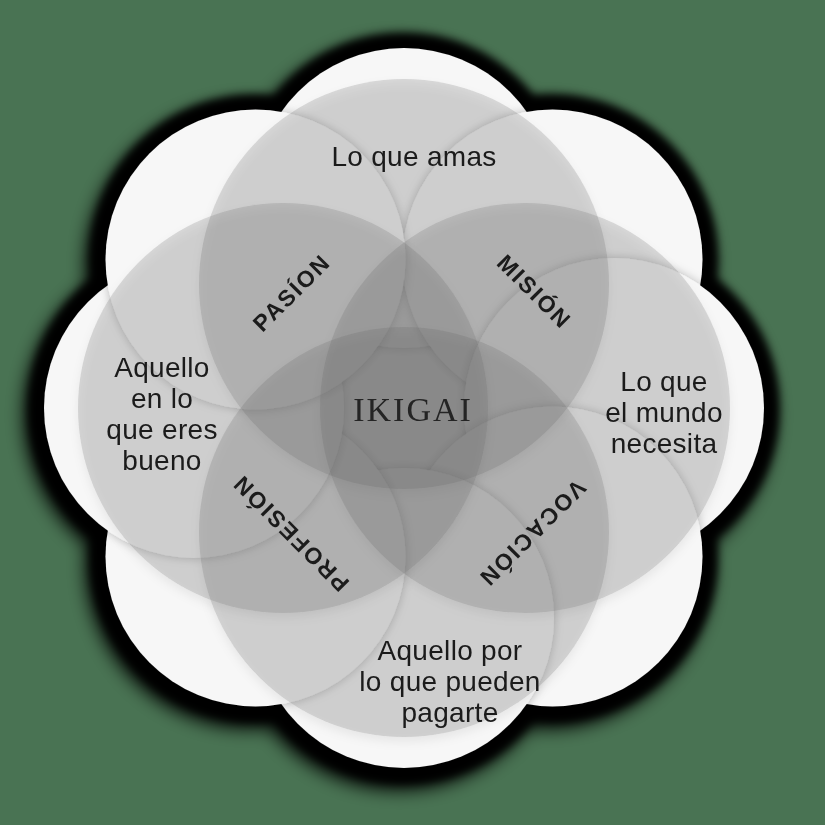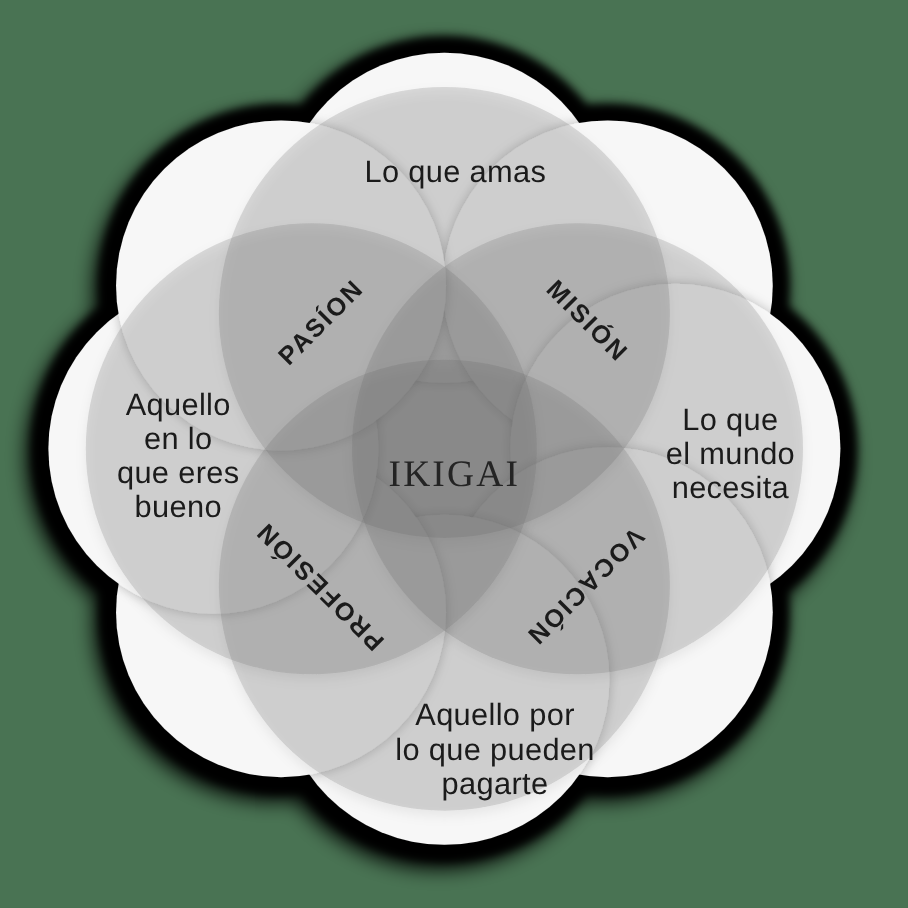--- a/index.html
+++ b/index.html
@@ -42,21 +42,21 @@
     letter-spacing:2px;
     color:var(--text);
     white-space:nowrap;
   }
   .ix-pasion{left:292px;top:293px;transform:translate(-50%,-50%) rotate(-45deg);}
   .ix-mision{left:534px;top:292px;transform:translate(-50%,-50%) rotate(45deg);}
   .ix-profesion{left:291px;top:533px;transform:translate(-50%,-50%) rotate(-135deg);}
   .ix-vocacion{left:532px;top:533px;transform:translate(-50%,-50%) rotate(135deg);}
 
   .center-lbl{
-    position:absolute;left:413px;top:432px;
+    position:absolute;left:413px;top:410px;
     transform:translate(-50%,-50%);
     font-family:"Liberation Serif",serif;
     font-size:34px;letter-spacing:2px;
     color:#242424;
     white-space:nowrap;
   }
 </style>
 </head>
 <body>
 

